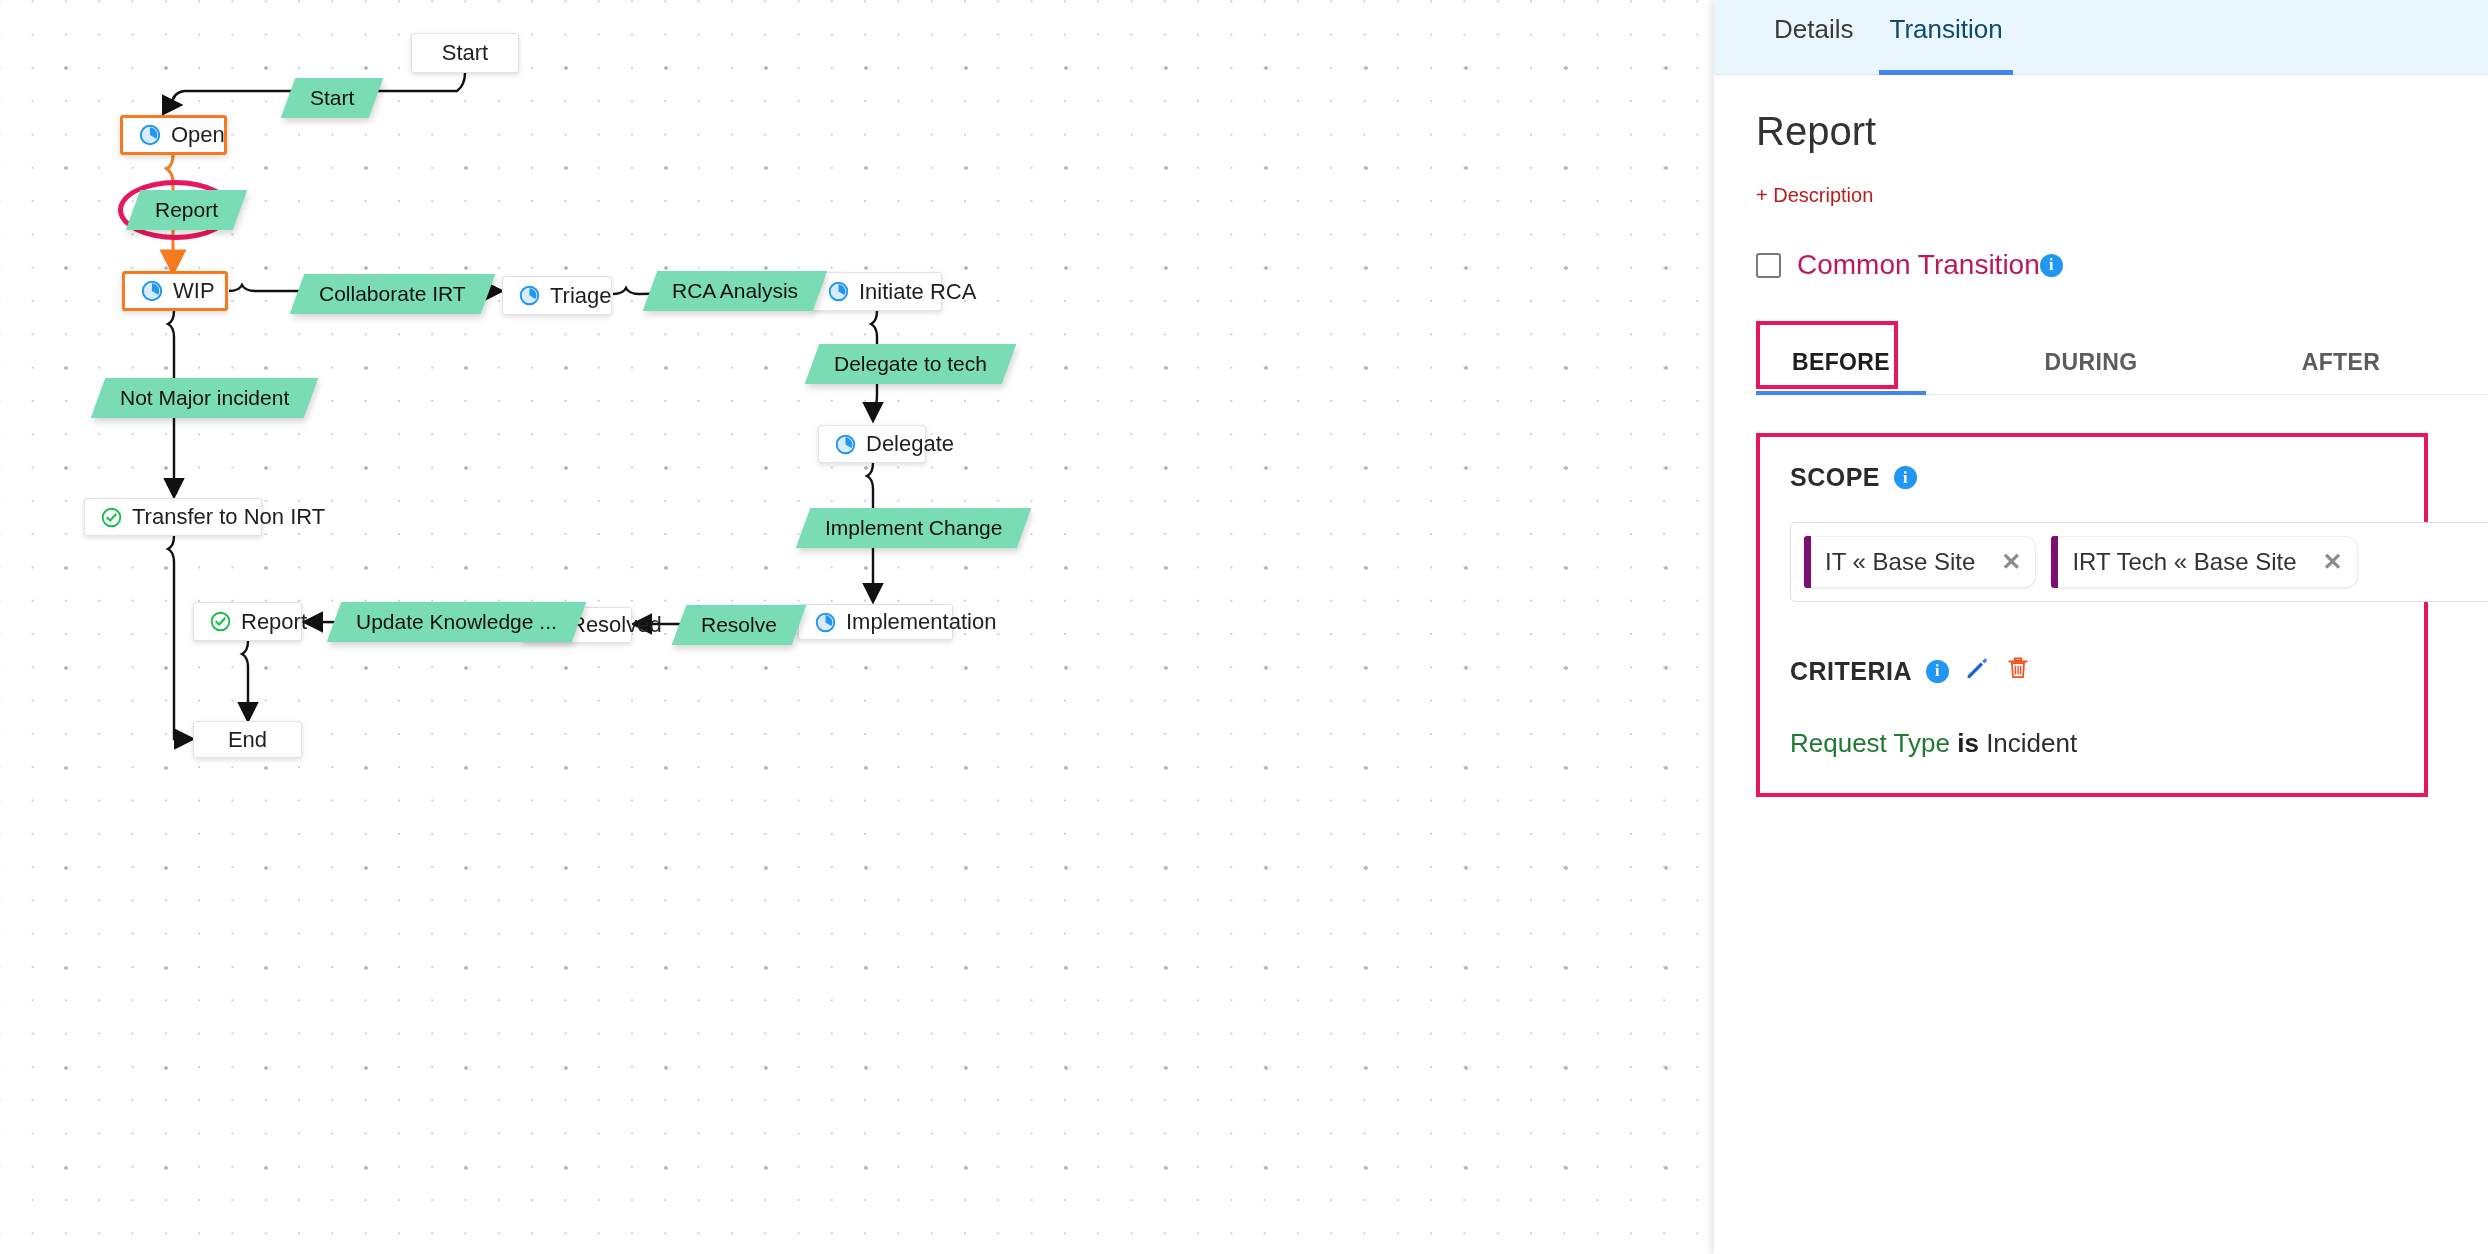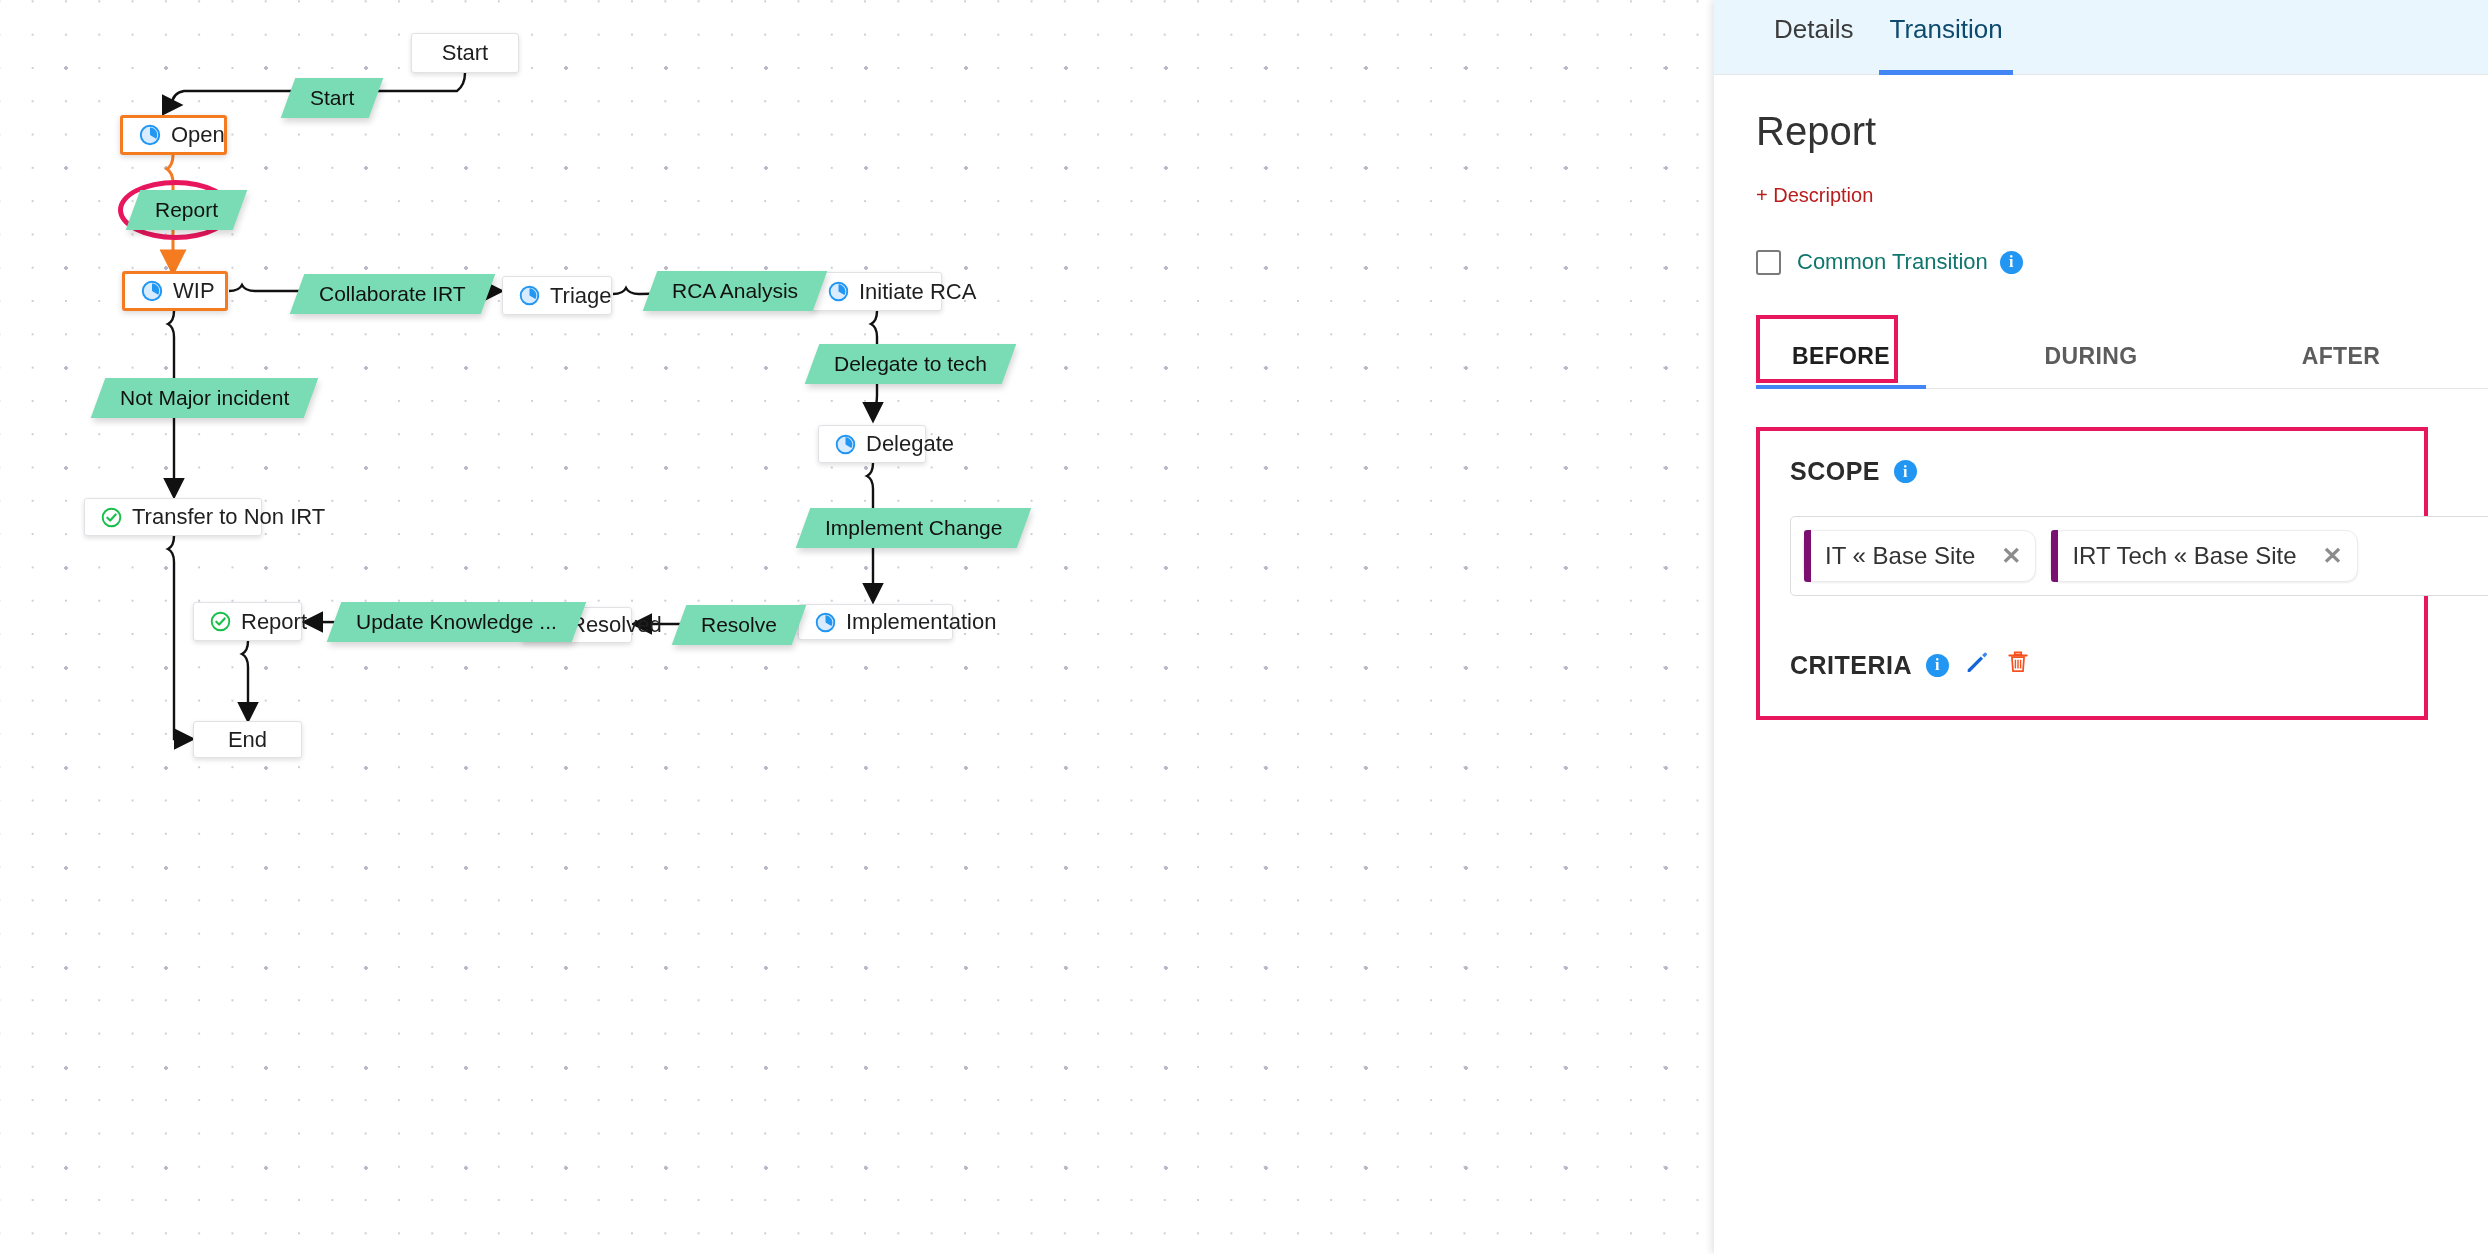--- a/index.html
+++ b/index.html
@@ -99,21 +99,21 @@
   #panel-body { padding: 34px 42px 0 42px; }
   #title { font-size: 40px; color: #333; font-weight: 400; margin: 0 0 0 0; }
   #desc-link { color: #b91c1c; font-size: 20px; margin-top: 30px; display: inline-block; cursor: pointer; }
 
   .checkrow { display: flex; align-items: center; margin-top: 42px; }
   .cbox {
     width: 25px; height: 25px;
     border: 2px solid #7a7a7a; border-radius: 3px;
     background: #fff; margin-right: 16px; cursor: pointer;
   }
-  .checkrow .txt { font-size: 22px; color: #0f766e; margin-right: 12px; }
+  .checkrow .txt { font-size: 28px; color: #be185d; margin-right: 0; }
 
   .info-i {
     display: inline-flex; align-items: center; justify-content: center;
     width: 23px; height: 23px; border-radius: 50%;
     background: #2196f3; color: #fff;
     font-size: 16px; font-weight: bold; font-family: "Liberation Serif", serif;
     vertical-align: middle;
   }
 
   
@@ -415,16 +415,21 @@
           <span class="trash-ico">
             <svg width="26" height="26" viewBox="0 0 24 24">
               <path d="M9 3 h6 v2 h-6 z" fill="none" stroke="#f4511e" stroke-width="1.6"></path>
               <path d="M4 6 h16" stroke="#f4511e" stroke-width="1.8" stroke-linecap="round"></path>
               <path d="M6.4 7.5 h11.2 l-1 13 h-9.2 z" fill="none" stroke="#f4511e" stroke-width="1.6"></path>
               <path d="M9.6 10 v8 M12 10 v8 M14.4 10 v8" stroke="#f4511e" stroke-width="1.3"></path>
             </svg>
           </span>
         </div>
 
+        <div id="criteria-text">
+          <span class="field">Request Type</span>
+          <span class="op">is</span>
+          <span>Incident</span>
+        </div>
       </div>
     </div>
   </div>
 </div>
 
 </body></html>

